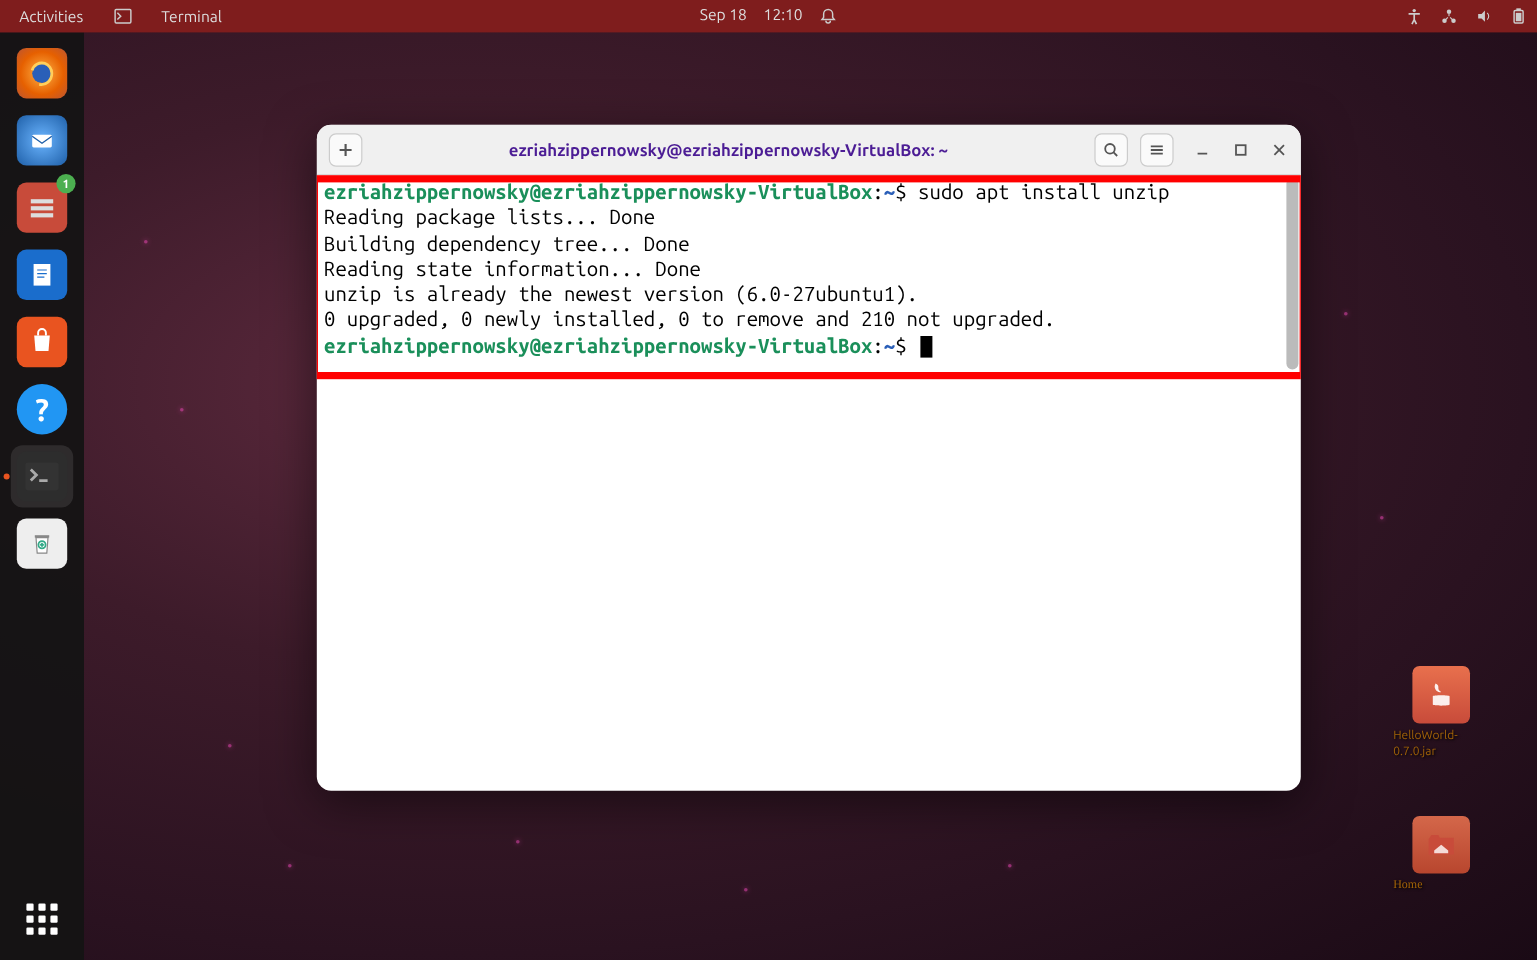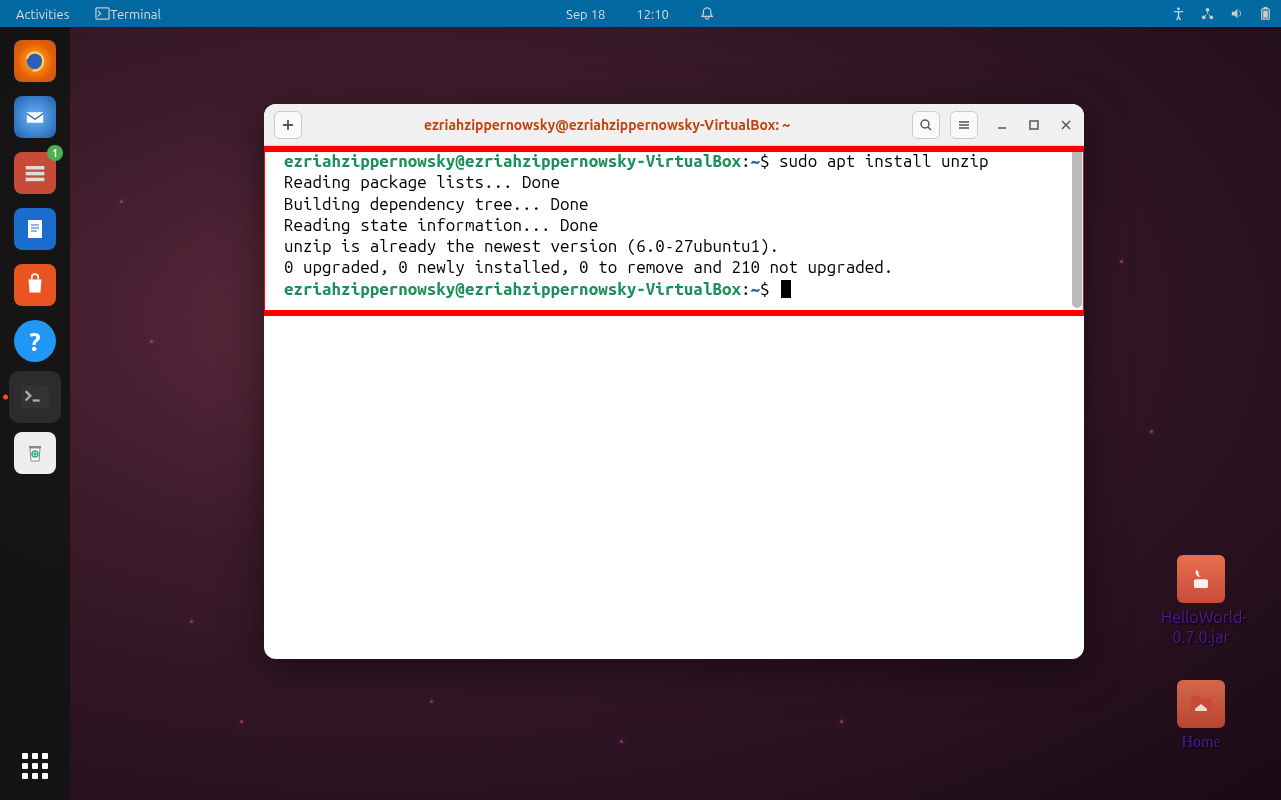--- a/index.html
+++ b/index.html
@@ -8,72 +8,72 @@
   background: radial-gradient(ellipse at 30% 40%, #5e2a3e 0%, #3d1b2a 35%, #2a1220 70%, #1a0a15 100%);
   font-family: Ubuntu, "Noto Sans", sans-serif;
   overflow: hidden; position: relative;
 }
 
 
 .star { position:absolute; width:3px; height:3px; background:#d4a; border-radius:50%; box-shadow:0 0 4px #d4a; opacity:.6; }
 
 
 .topbar {
-  height: 27px; background: #0369a1; color: #ddd;
+  height: 27px; background: #7f1d1d; color: #ddd;
   display: flex; align-items: center; font-size: 13px;
   padding: 0 8px; position: relative; z-index: 10;
 }
 .topbar .left { display:flex; gap:10px; align-items:center; }
-.topbar .center { position:absolute; left:50%; transform:translateX(-50%); display:flex; gap:31px; align-items:center;}
+.topbar .center { position:absolute; left:50%; transform:translateX(-50%); display:flex; gap:14px; }
 .topbar .right { margin-left:auto; display:flex; gap:14px; align-items:center; }
 .topbar .btn { padding:2px 8px; border-radius:12px; cursor:pointer; }
 .tb-icon { width:15px; height:15px; display:inline-block; }
 
 
 .dock {
   position:absolute; left:0; top:27px; bottom:0; width:70px;
   background: rgba(20,20,20,.92);
   display:flex; flex-direction:column; align-items:center; padding-top:8px; gap:4px;
 }
 .dock-item { width:52px; height:52px; border-radius:10px; display:flex; align-items:center; justify-content:center; position:relative; cursor:pointer; }
 .dock-item.active { background: rgba(255,255,255,.1); }
 .dock-item.running::before { content:''; position:absolute; left:-6px; top:50%; transform:translateY(-50%); width:5px; height:5px; background:#e95420; border-radius:50%; }
 .dock-icon { width:42px; height:42px; border-radius:8px; display:flex; align-items:center; justify-content:center; }
 .dock .badge { position:absolute; top:-2px; right:-2px; background:#4caf50; color:#fff; font-size:10px; width:16px; height:16px; border-radius:50%; display:flex; align-items:center; justify-content:center; font-weight:bold; }
 .dock-spacer { flex:1; }
 .apps-grid { width:52px; height:52px; display:grid; grid-template-columns:repeat(3,6px); grid-template-rows:repeat(3,6px); gap:4px; place-content:center; cursor:pointer; margin-bottom:8px;}
 .apps-grid span { background:#fff; border-radius:1px; }
 
 
-.desktop-icon { position:absolute; width:80px; text-align:center; color:#4c1d95; font-size:16px; cursor:pointer; }
+.desktop-icon { position:absolute; width:80px; color:#a16207; font-size:10px; cursor:pointer; }
 .desktop-icon .ico { width:48px; height:48px; margin:0 auto 4px; border-radius:6px; display:flex; align-items:center; justify-content:center; }
 .desktop-icon .lbl { text-shadow:1px 1px 2px #000; line-height:1.25; }
 
 
 .termwin {
   position:absolute; left:264px; top:104px; width:820px; height:555px;
   background:#fff; border-radius:12px; box-shadow:0 10px 40px rgba(0,0,0,.5);
   overflow:hidden;
 }
 .term-titlebar {
   height:42px; background:#f0f0f0; border-bottom:1px solid #d8d8d8;
   display:flex; align-items:center; padding:0 10px; gap:10px; font-size:14px; color:#333;
 }
 .tbtn { width:28px; height:28px; border:1px solid #ccc; border-radius:6px; background:#fafafa; display:flex; align-items:center; justify-content:center; cursor:pointer; font-size:14px; color:#555; }
-.ttitle { flex:1; text-align:center; font-weight:600; color:#c2410c; }
+.ttitle { flex:1; text-align:center; font-weight:600; color:#4c1d95; }
 .winctrls { display:flex; gap:16px; align-items:center; margin-left:6px; }
 .winctrl { width:16px; height:16px; cursor:pointer; display:flex; align-items:center; justify-content:center; color:#555; }
 
 .highlight-box {
   position:absolute; left:-5px; top:42px; right:-5px; height:170px;
   border:6px solid #ff0000; z-index:5; pointer-events:none;
 }
 
 .term-body {
-  padding:4px 20px;
+  padding:4px 6px;
   font-family: "Ubuntu Mono","Noto Mono",monospace; font-size:17px; line-height:1.25;
   white-space:pre; color:#000; position:relative; height:calc(100% - 42px);
 }
 .ps-user { color:#1a8f5a; font-weight:bold; }
 .ps-path { color:#2a5fb8; font-weight:bold; }
 .cursor { display:inline-block; width:10px; height:18px; background:#000; vertical-align:text-bottom; margin-left:2px;}
 .term-scroll { position:absolute; right:2px; top:2px; bottom:2px; width:10px; }
 .term-thumb { position:absolute; right:0; top:0; width:10px; height:160px; background:#bbb; border-radius:5px; }
 </style>
 </head>
@@ -85,21 +85,21 @@
 <div class="star" style="left:430px; top:700px;"></div>
 <div class="star" style="left:620px; top:740px;"></div>
 <div class="star" style="left:840px; top:720px;"></div>
 <div class="star" style="left:1120px; top:260px;"></div>
 <div class="star" style="left:1150px; top:430px;"></div>
 <div class="star" style="left:120px; top:200px;"></div>
 
 <div class="topbar">
   <div class="left">
     <span class="btn">Activities</span>
-    <span class="btn" style="display:flex;align-items:center;gap:0;">
+    <span class="btn" style="display:flex;align-items:center;gap:24px;">
       <svg class="tb-icon" viewBox="0 0 16 16">
           <rect x="1" y="2" width="14" height="12" rx="1" fill="none" stroke="#ccc" stroke-width="1.3"></rect>
           <path d="M3 5l3 3-3 3" stroke="#ccc" stroke-width="1.3" fill="none"></path>
         </svg>
       <span>Terminal</span>
     </span>
   </div>
   <div class="center">
     <span>Sep 18</span>
     <span>12:10</span>

